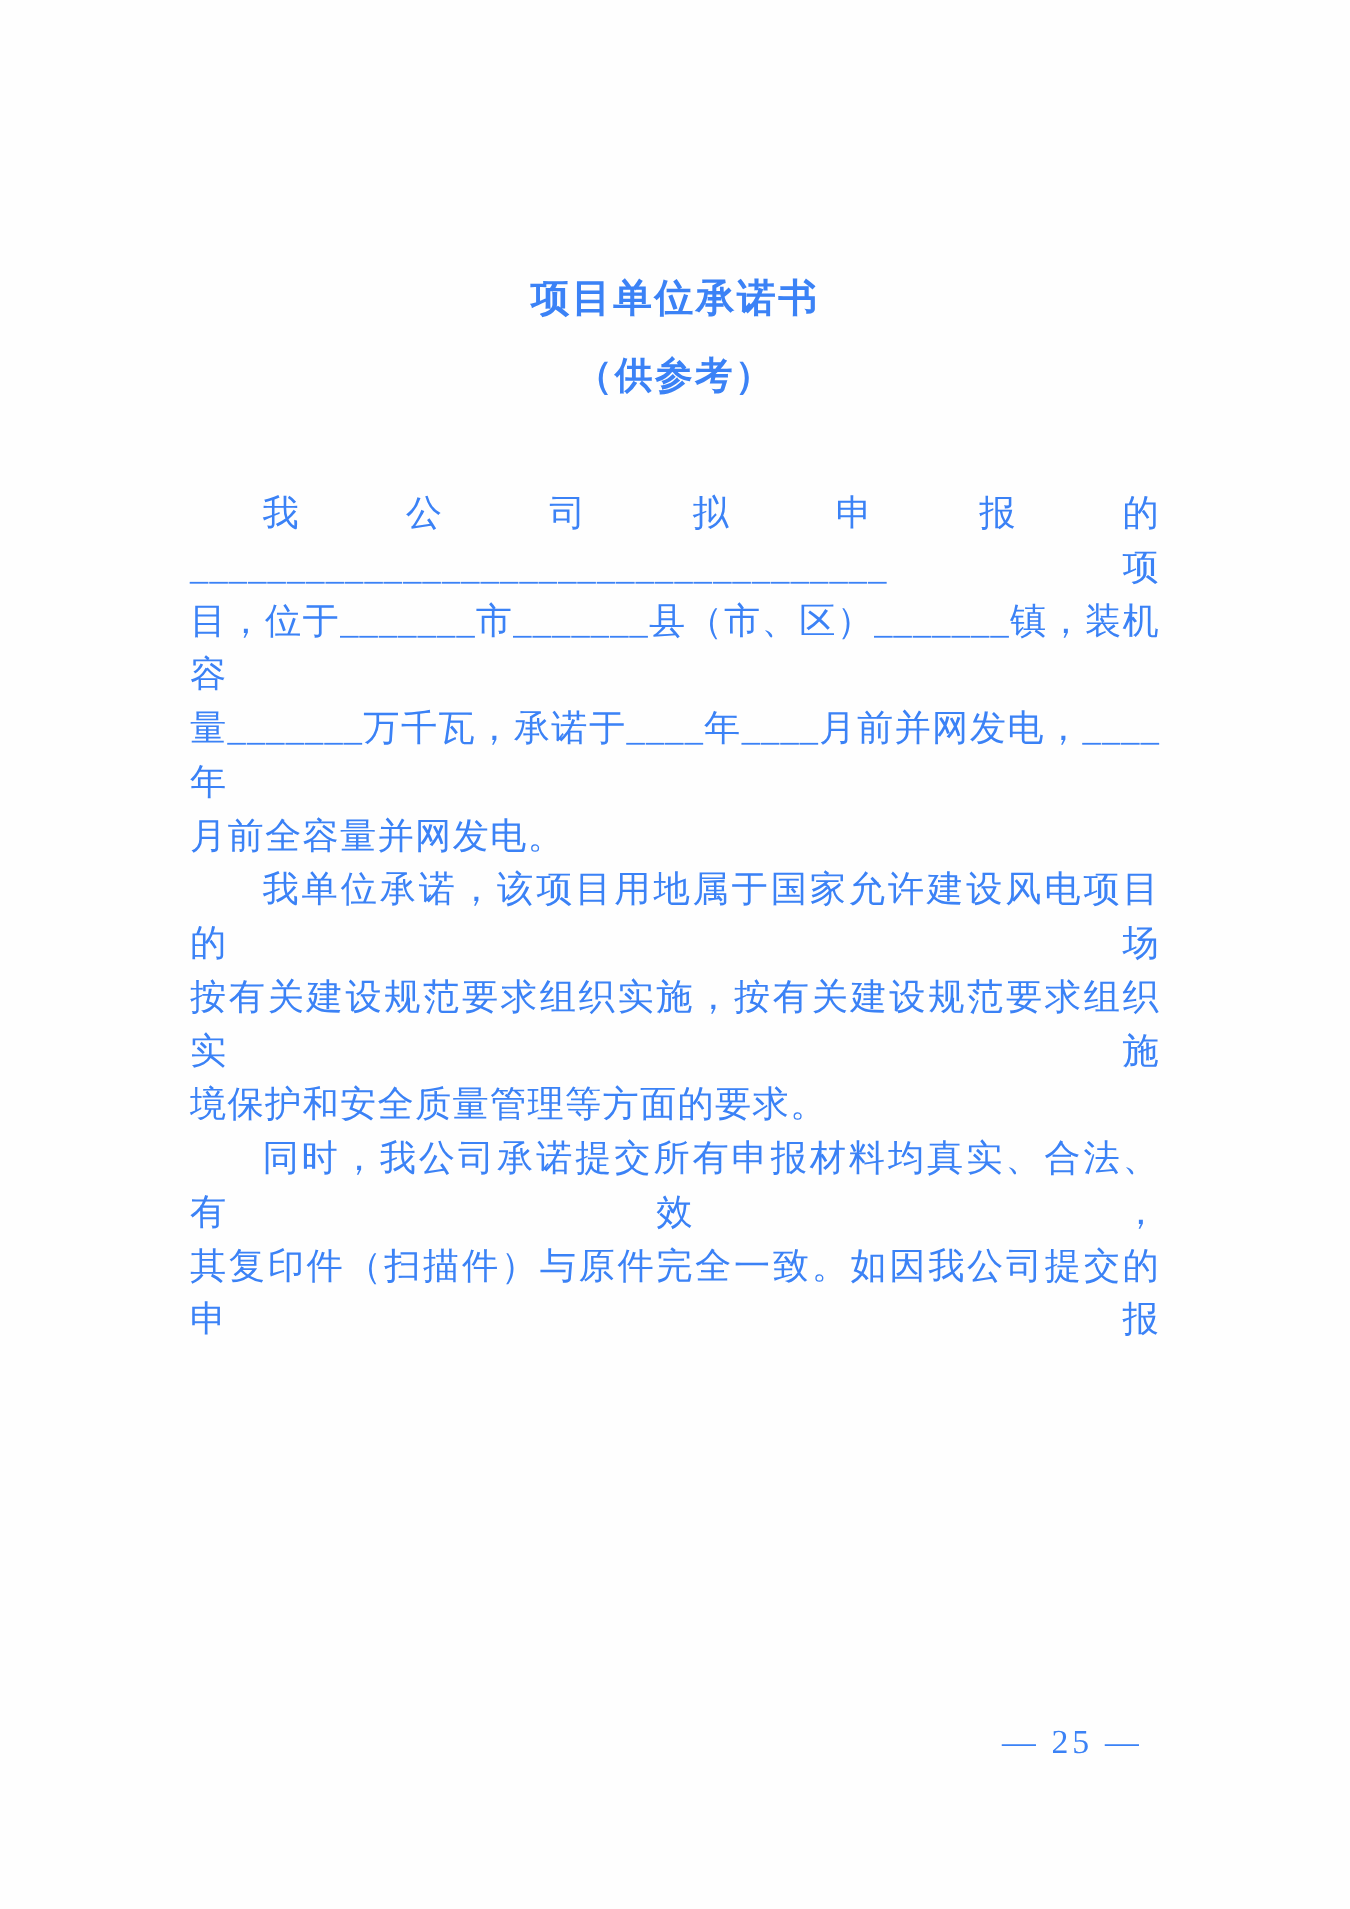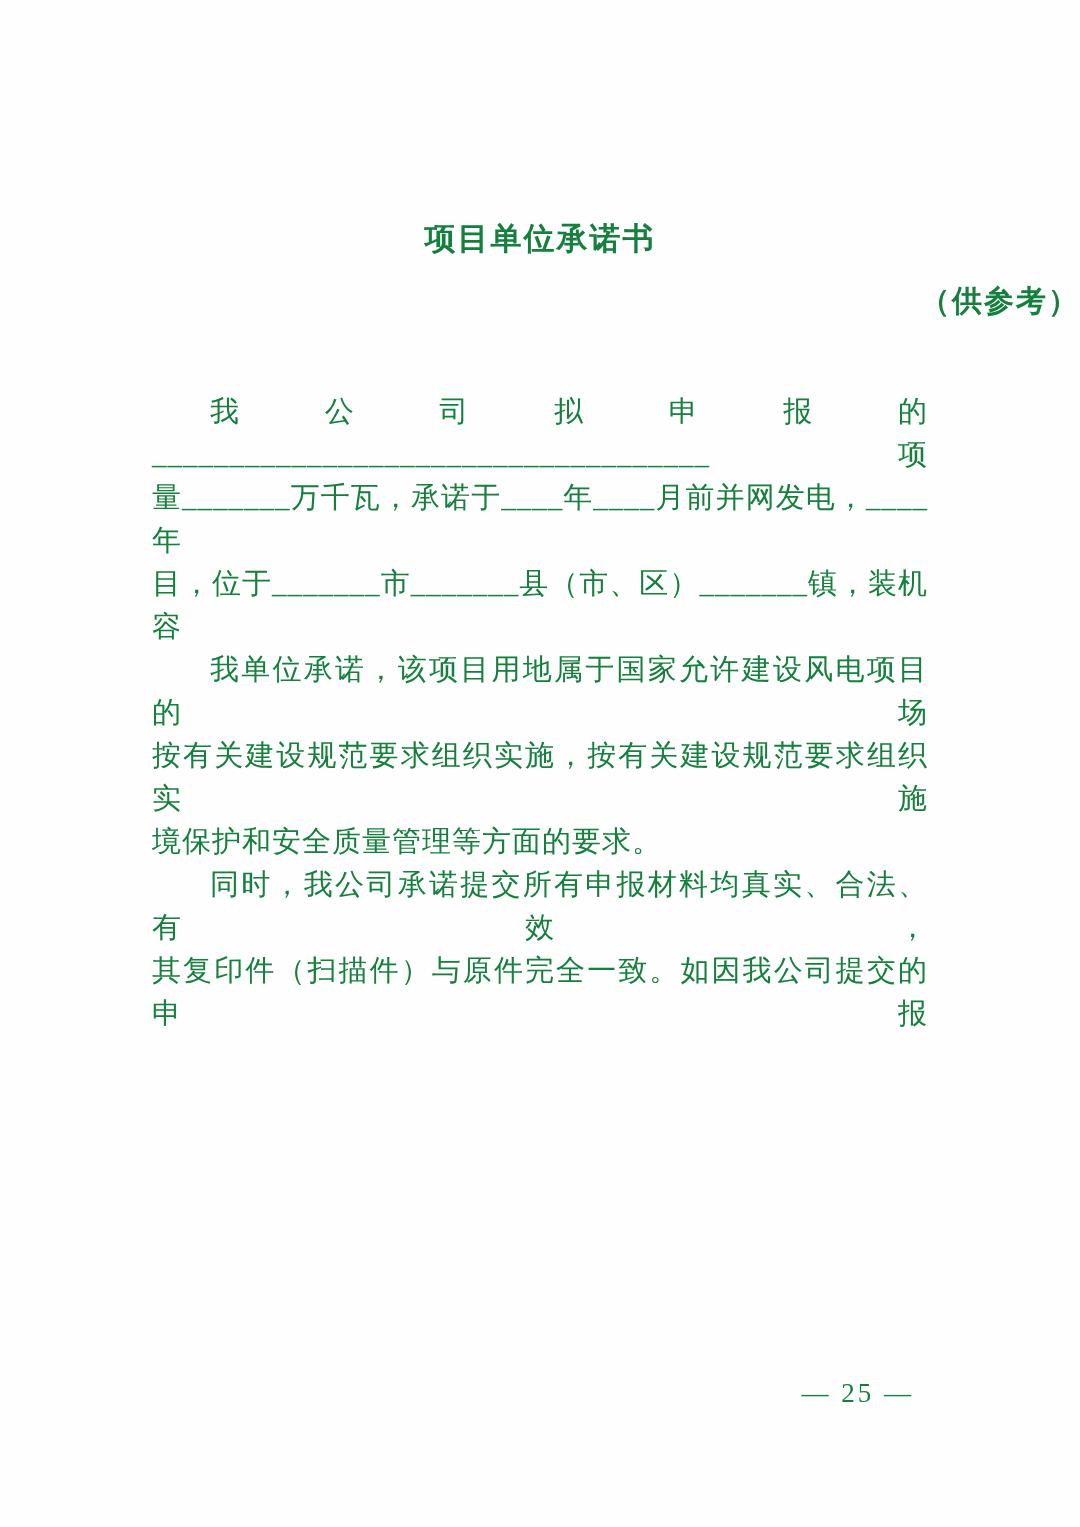--- a/index.html
+++ b/index.html
@@ -3,36 +3,36 @@
 <meta charset="utf-8">
 <style>
   * { box-sizing: border-box; margin: 0; padding: 0; }
   html, body { background: #ffffff; }
   .page {
     position: relative;
     width: 1080px;
     height: 1527px;
     margin: 0 auto;
     background: #fefefe;
-    color: #15803d;
+    color: #3b82f6;
     font-family: "Liberation Serif", "DejaVu Serif", serif;
     overflow: hidden;
   }
   .doc-title {
     padding-top: 220px;
     text-align: center;
     font-family: "Liberation Sans", "DejaVu Sans", sans-serif;
     font-weight: 700;
     font-size: 31px;
     line-height: 38px;
     letter-spacing: 2px;
   }
   .doc-subtitle {
     margin-top: 24px;
-    text-align: right;
+    text-align: center;
     font-family: "Liberation Sans", "DejaVu Sans", sans-serif;
     font-weight: 700;
     font-size: 30px;
     line-height: 38px;
     letter-spacing: 2px;
   }
   .doc-body {
     margin: 70px 152px 0 152px;
     font-size: 29px;
   }
@@ -58,22 +58,23 @@
 <div class="page">
 
   <div class="doc-title">项目单位承诺书</div>
 
   <div class="doc-subtitle">（供参考）</div>
 
   <div class="doc-body">
 
     <div>
       <div class="line ind">我公司拟申报的____________________________________项</div>
+      <div class="line">目，位于_______市_______县（市、区）_______镇，装机容</div>
       <div class="line">量_______万千瓦，承诺于____年____月前并网发电，____年</div>
-      <div class="line">目，位于_______市_______县（市、区）_______镇，装机容</div>
+      <div class="line open">月前全容量并网发电。</div>
     </div>
 
     <div>
       <div class="line ind">我单位承诺，该项目用地属于国家允许建设风电项目的场</div>
       <div class="line">按有关建设规范要求组织实施，按有关建设规范要求组织实施</div>
       <div class="line open">境保护和安全质量管理等方面的要求。</div>
     </div>
 
     <div>
       <div class="line ind">同时，我公司承诺提交所有申报材料均真实、合法、有效，</div>

